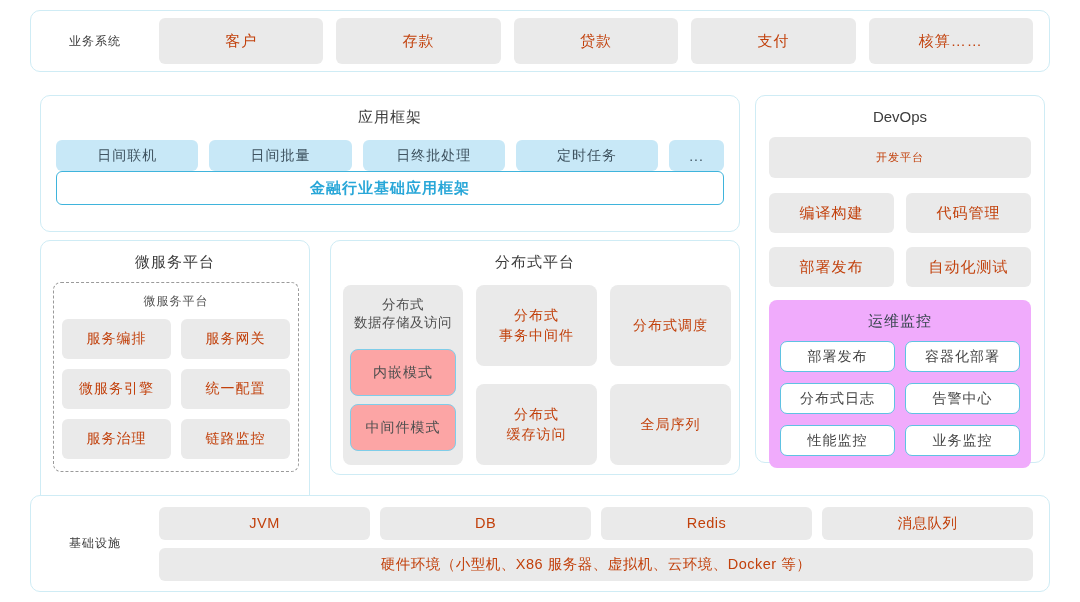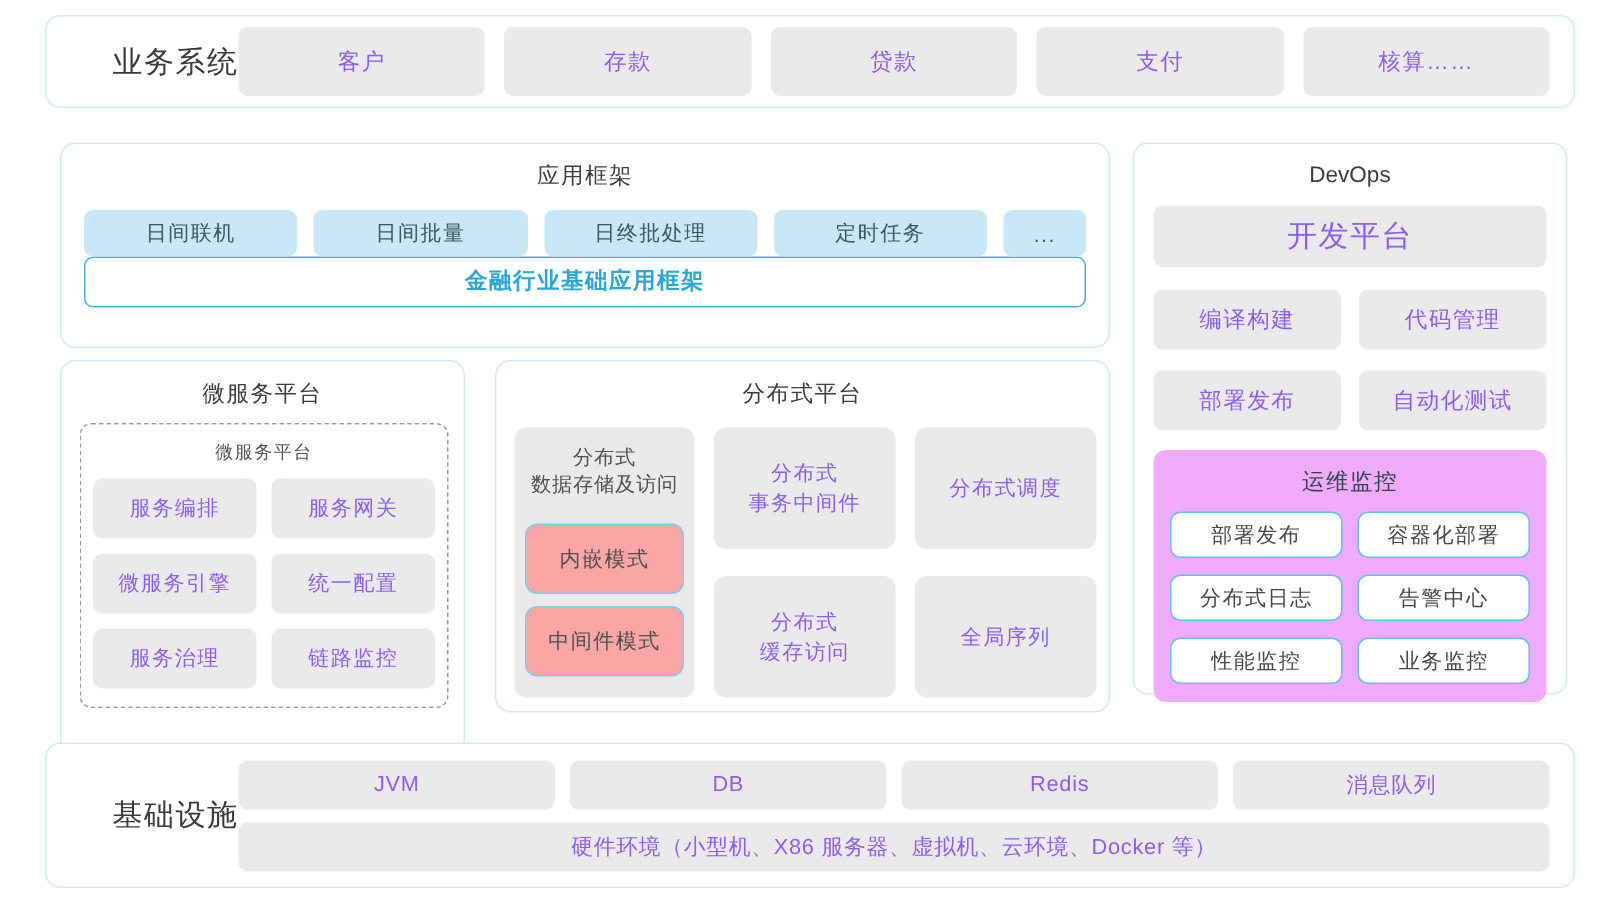--- a/index.html
+++ b/index.html
@@ -12,27 +12,27 @@
   }
   .panel {
     position: absolute;
     background: #ffffff;
     border: 1px solid #cfecf5;
     border-radius: 10px;
   }
   
   .top-panel { left: 30px; top: 10px; width: 1020px; height: 62px; display: flex; align-items: center; }
   .side-label {
-    width: 128px; flex: 0 0 128px; text-align: right;
-    font-size: 20px; color: #3a3a3a; font-weight: 500; letter-spacing: 1px;
+    width: 128px; flex: 0 0 128px; text-align: center;
+    font-size: 12px; color: #3a3a3a; font-weight: 500; letter-spacing: 1px;
   }
   .hrow { display: flex; gap: 13px; flex: 1; }
   .top-panel .hrow { margin-right: 16px; }
   .gbox {
-    background: #eaeaea; border-radius: 6px; color: #8b5cf6;
+    background: #eaeaea; border-radius: 6px; color: #c2410c;
     display: flex; align-items: center; justify-content: center;
     font-size: 15px; letter-spacing: 1px;
   }
   .top-panel .gbox { flex: 1; height: 46px; }
   
   .app-panel { left: 40px; top: 95px; width: 700px; height: 137px; }
   .panel-title {
     text-align: center; font-size: 15px; color: #3c3c3c; font-weight: 500;
     padding-top: 12px; letter-spacing: 1px;
   }
@@ -72,21 +72,21 @@
     background: #fca5a5; border: 1px solid #7fcde9; border-radius: 8px;
     height: 47px; display: flex; align-items: center; justify-content: center;
     font-size: 14px; color: #4f4f4f; letter-spacing: 1px; margin-top: 8px;
   }
   .mode-box:first-of-type { margin-top: 0; }
   .dist-col { flex: 1; display: flex; flex-direction: column; gap: 18px; }
   .dist-col .gbox { flex: 1; border-radius: 8px; font-size: 14px; white-space: pre-line; text-align: center; line-height: 1.4; }
   
   .devops-panel { left: 755px; top: 95px; width: 290px; height: 368px; }
   .devops-panel .panel-title { letter-spacing: 0; }
-  .dev-wide { margin: 12px 13px 0; height: 41px; font-size: 20px; }
+  .dev-wide { margin: 12px 13px 0; height: 41px; font-size: 11px; }
   .dev-grid { margin: 15px 13px 0; gap: 14px 12px; }
   .dev-grid .gbox { height: 40px; font-size: 15px; }
   .monitor {
     margin: 13px 13px 0; background: #f0abfc; border-radius: 8px;
     padding: 9px 11px 12px; height: 168px;
   }
   .monitor-title { text-align: center; font-size: 15px; color: #35444c; font-weight: 500; letter-spacing: 1px; margin: 3px 0 10px; }
   .mon-grid { gap: 11px 10px; }
   .wbox {
     background: #ffffff; border: 1px solid #5fc2e2; border-radius: 7px;

